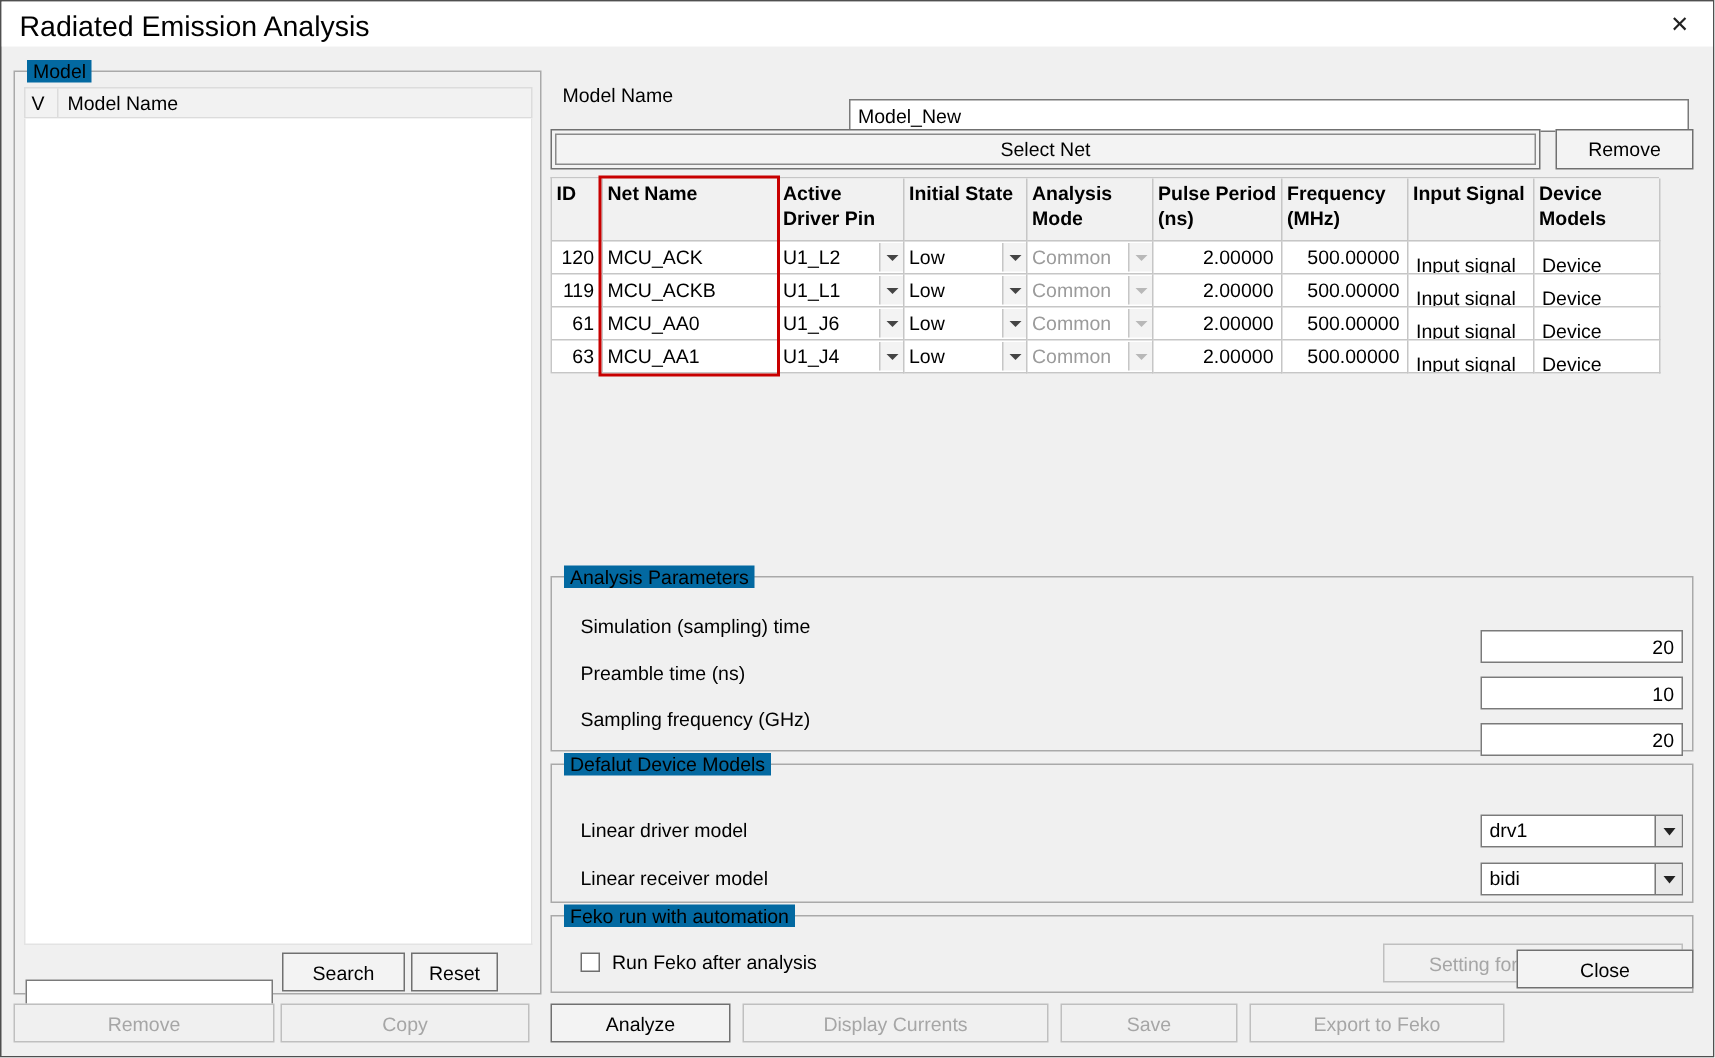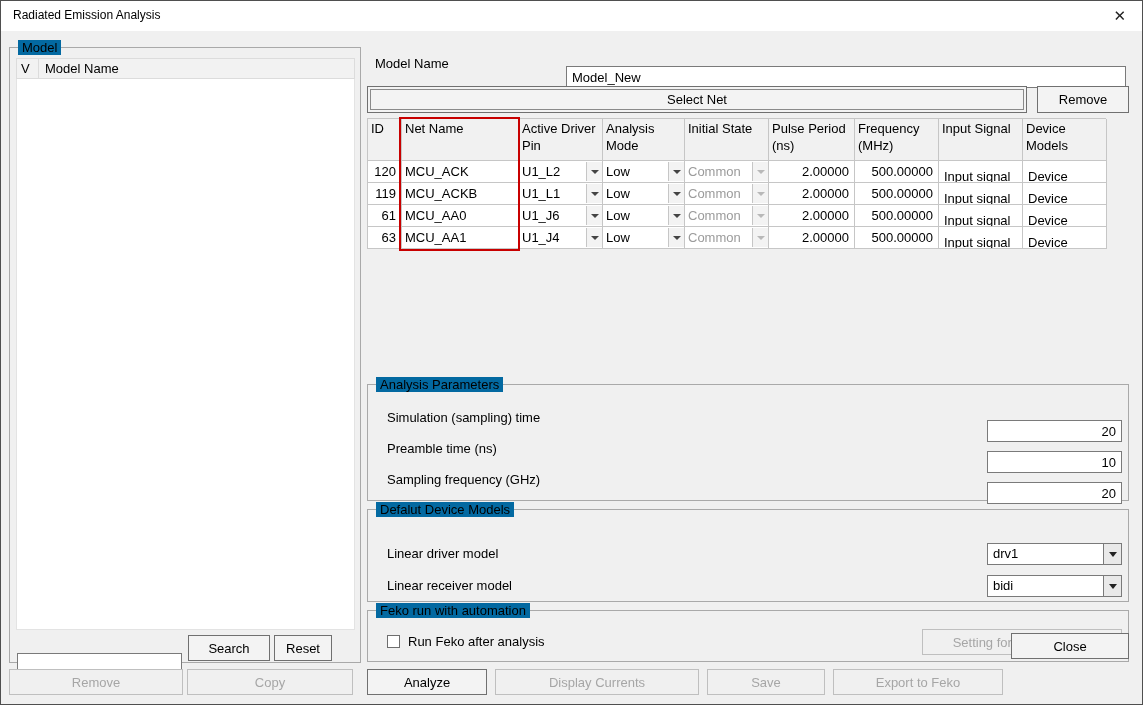--- a/index.html
+++ b/index.html
@@ -2,21 +2,21 @@
 <html><head>
 <meta charset="utf-8">
 <style>
   * { margin:0; padding:0; box-sizing:border-box; }
   html,body { width:1143px; height:705px; }
   body { font-family:"Liberation Sans","DejaVu Sans",sans-serif; font-size:13px; color:#000; }
   .window { position:relative; width:1143px; height:705px; background:#f0f0f0; border:1px solid #4f4f4f; overflow:hidden; }
 
   
   .titlebar { position:absolute; left:0; top:0; width:100%; height:30px; background:#ffffff; }
-  .titlebar .title { position:absolute; left:12px; top:7px; font-size:12px;text-align:right; }
+  .titlebar .title { position:absolute; left:12px; top:7px; font-size:19px;text-align:right; }
   .titlebar .close { position:absolute; right:16px; top:6px; font-size:15px; color:#222; cursor:pointer; }
 
   
   .group { position:absolute; border:1px solid #a9a9a9; }
   .group-label { position:absolute; top:-8px; left:8px; background:#0369a1; padding:0 4px; font-size:13px; white-space:nowrap; }
 
   
   .txt { position:absolute; border:1px solid #7a7a7a; background:#fff; font:inherit; padding:1px 5px; height:22px;margin-top:16px; }
   .txt.right { text-align:right; }
   .btn { position:absolute; background:#f3f3f3; border:1px solid #707070; font:inherit; text-align:center; cursor:pointer; padding:0; }
@@ -25,21 +25,21 @@
 
   
   .list-header { position:absolute; display:flex; background:#f2f2f2; border:1px solid #dcdcdc; height:21px; }
   .list-header .lh-check { width:22px; border-right:1px solid #dcdcdc; padding:2px 4px; }
   .list-header .lh-name { flex:1; padding:2px 6px; }
   .list-body { position:absolute; background:#fff; border:1px solid #e3e3e3; border-top:none; }
 
   
   .nettable { position:absolute; left:366px; top:117px; width:739px; border-top:1px solid #c6c6c6; border-left:1px solid #c6c6c6; background:#fff; }
   .trow, .thead { display:grid; grid-template-columns:34px 117px 84px 82px 84px 86px 84px 84px 84px; }
-  .thead { height:42px; background:#f1f1f1; }
+  .thead { height:42px; background:#f1f1f1;font-weight:bold; }
   .trow { height:22px;border-radius:11px; }
   .th { border-right:1px solid #c6c6c6; border-bottom:1px solid #c6c6c6; padding:2px 3px; line-height:1.3; overflow:hidden; }
   .td { position:relative; border-right:1px solid #c6c6c6; border-bottom:1px solid #c6c6c6; padding:1px 3px; line-height:19px; white-space:nowrap; overflow:hidden; }
   .td.num { text-align:right; padding-right:5px; }
   .td.clip { line-height:30px; padding-left:5px; }
   .td.combo { padding-right:18px; }
   .cell-arrow { position:absolute; right:0; top:1px; bottom:1px; width:16px; background:#f3f3f3; border-left:1px solid #c6c6c6; display:flex; align-items:center; justify-content:center; }
   .cell-arrow i { width:0; height:0; border-left:4px solid transparent; border-right:4px solid transparent; border-top:4px solid #444; }
   .cell-arrow.dis i { border-top-color:#b8b8b8; }
   .td.grayed { color:#9b9b9b; }
@@ -82,22 +82,22 @@
   <input class="txt" style="left: 565px; top: 49px; width: 560px;" value="Model_New">
 
   <button class="btn default-btn" style="left:366px; top:85px; width:660px; height:27px;">Select Net</button>
   <button class="btn" style="left:1036px; top:85px; width:92px; height:27px;">Remove</button>
 
   <div class="nettable">
     <div class="thead">
       <div class="th">ID</div>
       <div class="th">Net Name</div>
       <div class="th">Active Driver Pin</div>
+      <div class="th">Initial State</div>
       <div class="th">Analysis Mode</div>
-      <div class="th">Initial State</div>
       <div class="th">Pulse Period (ns)</div>
       <div class="th">Frequency (MHz)</div>
       <div class="th">Input Signal</div>
       <div class="th">Device Models</div>
     </div>
 
     <div class="trow">
       <div class="td num">120</div>
       <div class="td">MCU_ACK</div>
       <div class="td combo"><span>U1_L2</span><span class="cell-arrow">

